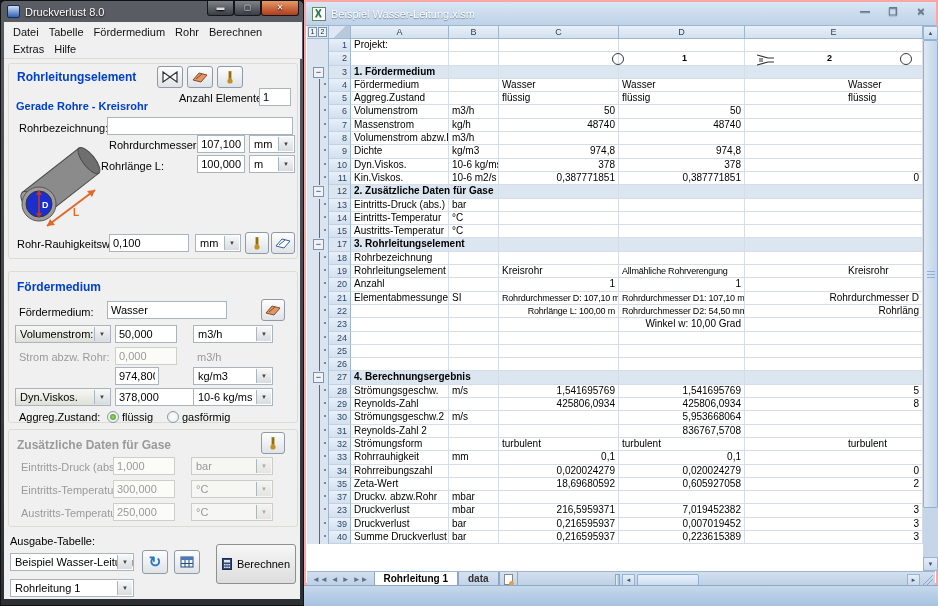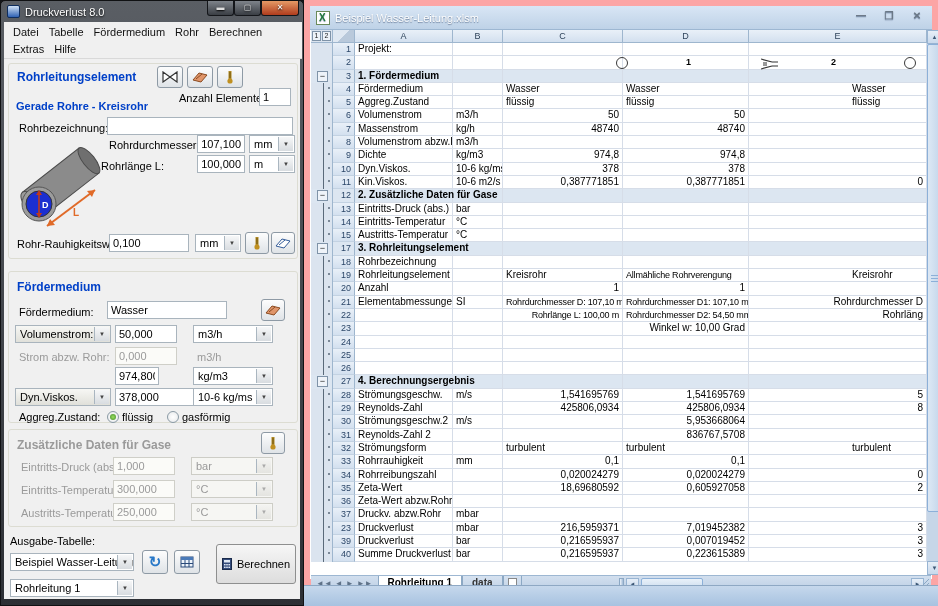--- a/index.html
+++ b/index.html
@@ -45,21 +45,21 @@
   .radio{position:absolute;width:12px;height:12px;border-radius:50%;border:1px solid #8a9aa5;
       background:radial-gradient(#fff,#e6e8ea);}
   .radio.on::after{content:'';position:absolute;left:2px;top:2px;width:6px;height:6px;border-radius:50%;
       background:radial-gradient(#9adf60,#3f8a2a);}
   .bigbtn{position:absolute;border:1px solid #8e8f8f;border-radius:3px;
       background:linear-gradient(#f6f6f6,#dddddd);display:flex;align-items:center;justify-content:center;
       gap:5px;font-size:11px;}
 
   
   .w2{position:absolute;left:304px;top:0;width:634px;height:585px;background:#fff;
-      border:6px solid #fca5a5;}
+      border:2px solid #fca5a5;}
   .w2 .tbar2{position:absolute;left:0;top:0;right:0;height:24px;
       background:linear-gradient(#d9e6f5,#bed2e7);border-bottom:1px solid #9db7d2;
       display:flex;align-items:center;padding:0 6px;color:#fdfdfd;
       text-shadow:0 1px 1px rgba(90,110,140,.8);font-size:11px;}
   .xlico{width:14px;height:14px;margin-right:5px;background:#fff;border:1px solid #6a8a5a;
       position:relative;display:inline-block;}
   .xlico::after{content:'X';position:absolute;left:2px;top:0px;font-size:10px;color:#1f7a3a;font-weight:bold;}
   .caps2{position:absolute;right:8px;top:4px;display:flex;gap:14px;color:#6b7886;font-size:10px;font-weight:bold;}
   .caps2 span{width:14px;text-align:center;}
 
@@ -713,32 +713,20 @@
           <div class="gcell col-b"></div>
           <div class="gcell col-c right">18,69680592</div>
           <div class="gcell col-d right">0,605927058</div>
           <div class="gcell col-e right">2</div>
         </div>
         <div class="grow">
           <div class="gcell gut">
             <span class="oline"></span>
             <span class="odot"></span>
           </div>
-          <div class="gcell rownum">36</div>
-          <div class="gcell col-a">Zeta-Wert abzw.Rohr</div>
-          <div class="gcell col-b"></div>
-          <div class="gcell col-c"></div>
-          <div class="gcell col-d"></div>
-          <div class="gcell col-e"></div>
-        </div>
-        <div class="grow">
-          <div class="gcell gut">
-            <span class="oline"></span>
-            <span class="odot"></span>
-          </div>
           <div class="gcell rownum">37</div>
           <div class="gcell col-a">Druckv. abzw.Rohr</div>
           <div class="gcell col-b">mbar</div>
           <div class="gcell col-c"></div>
           <div class="gcell col-d"></div>
           <div class="gcell col-e"></div>
         </div>
         <div class="grow">
           <div class="gcell gut">
             <span class="oline"></span>

